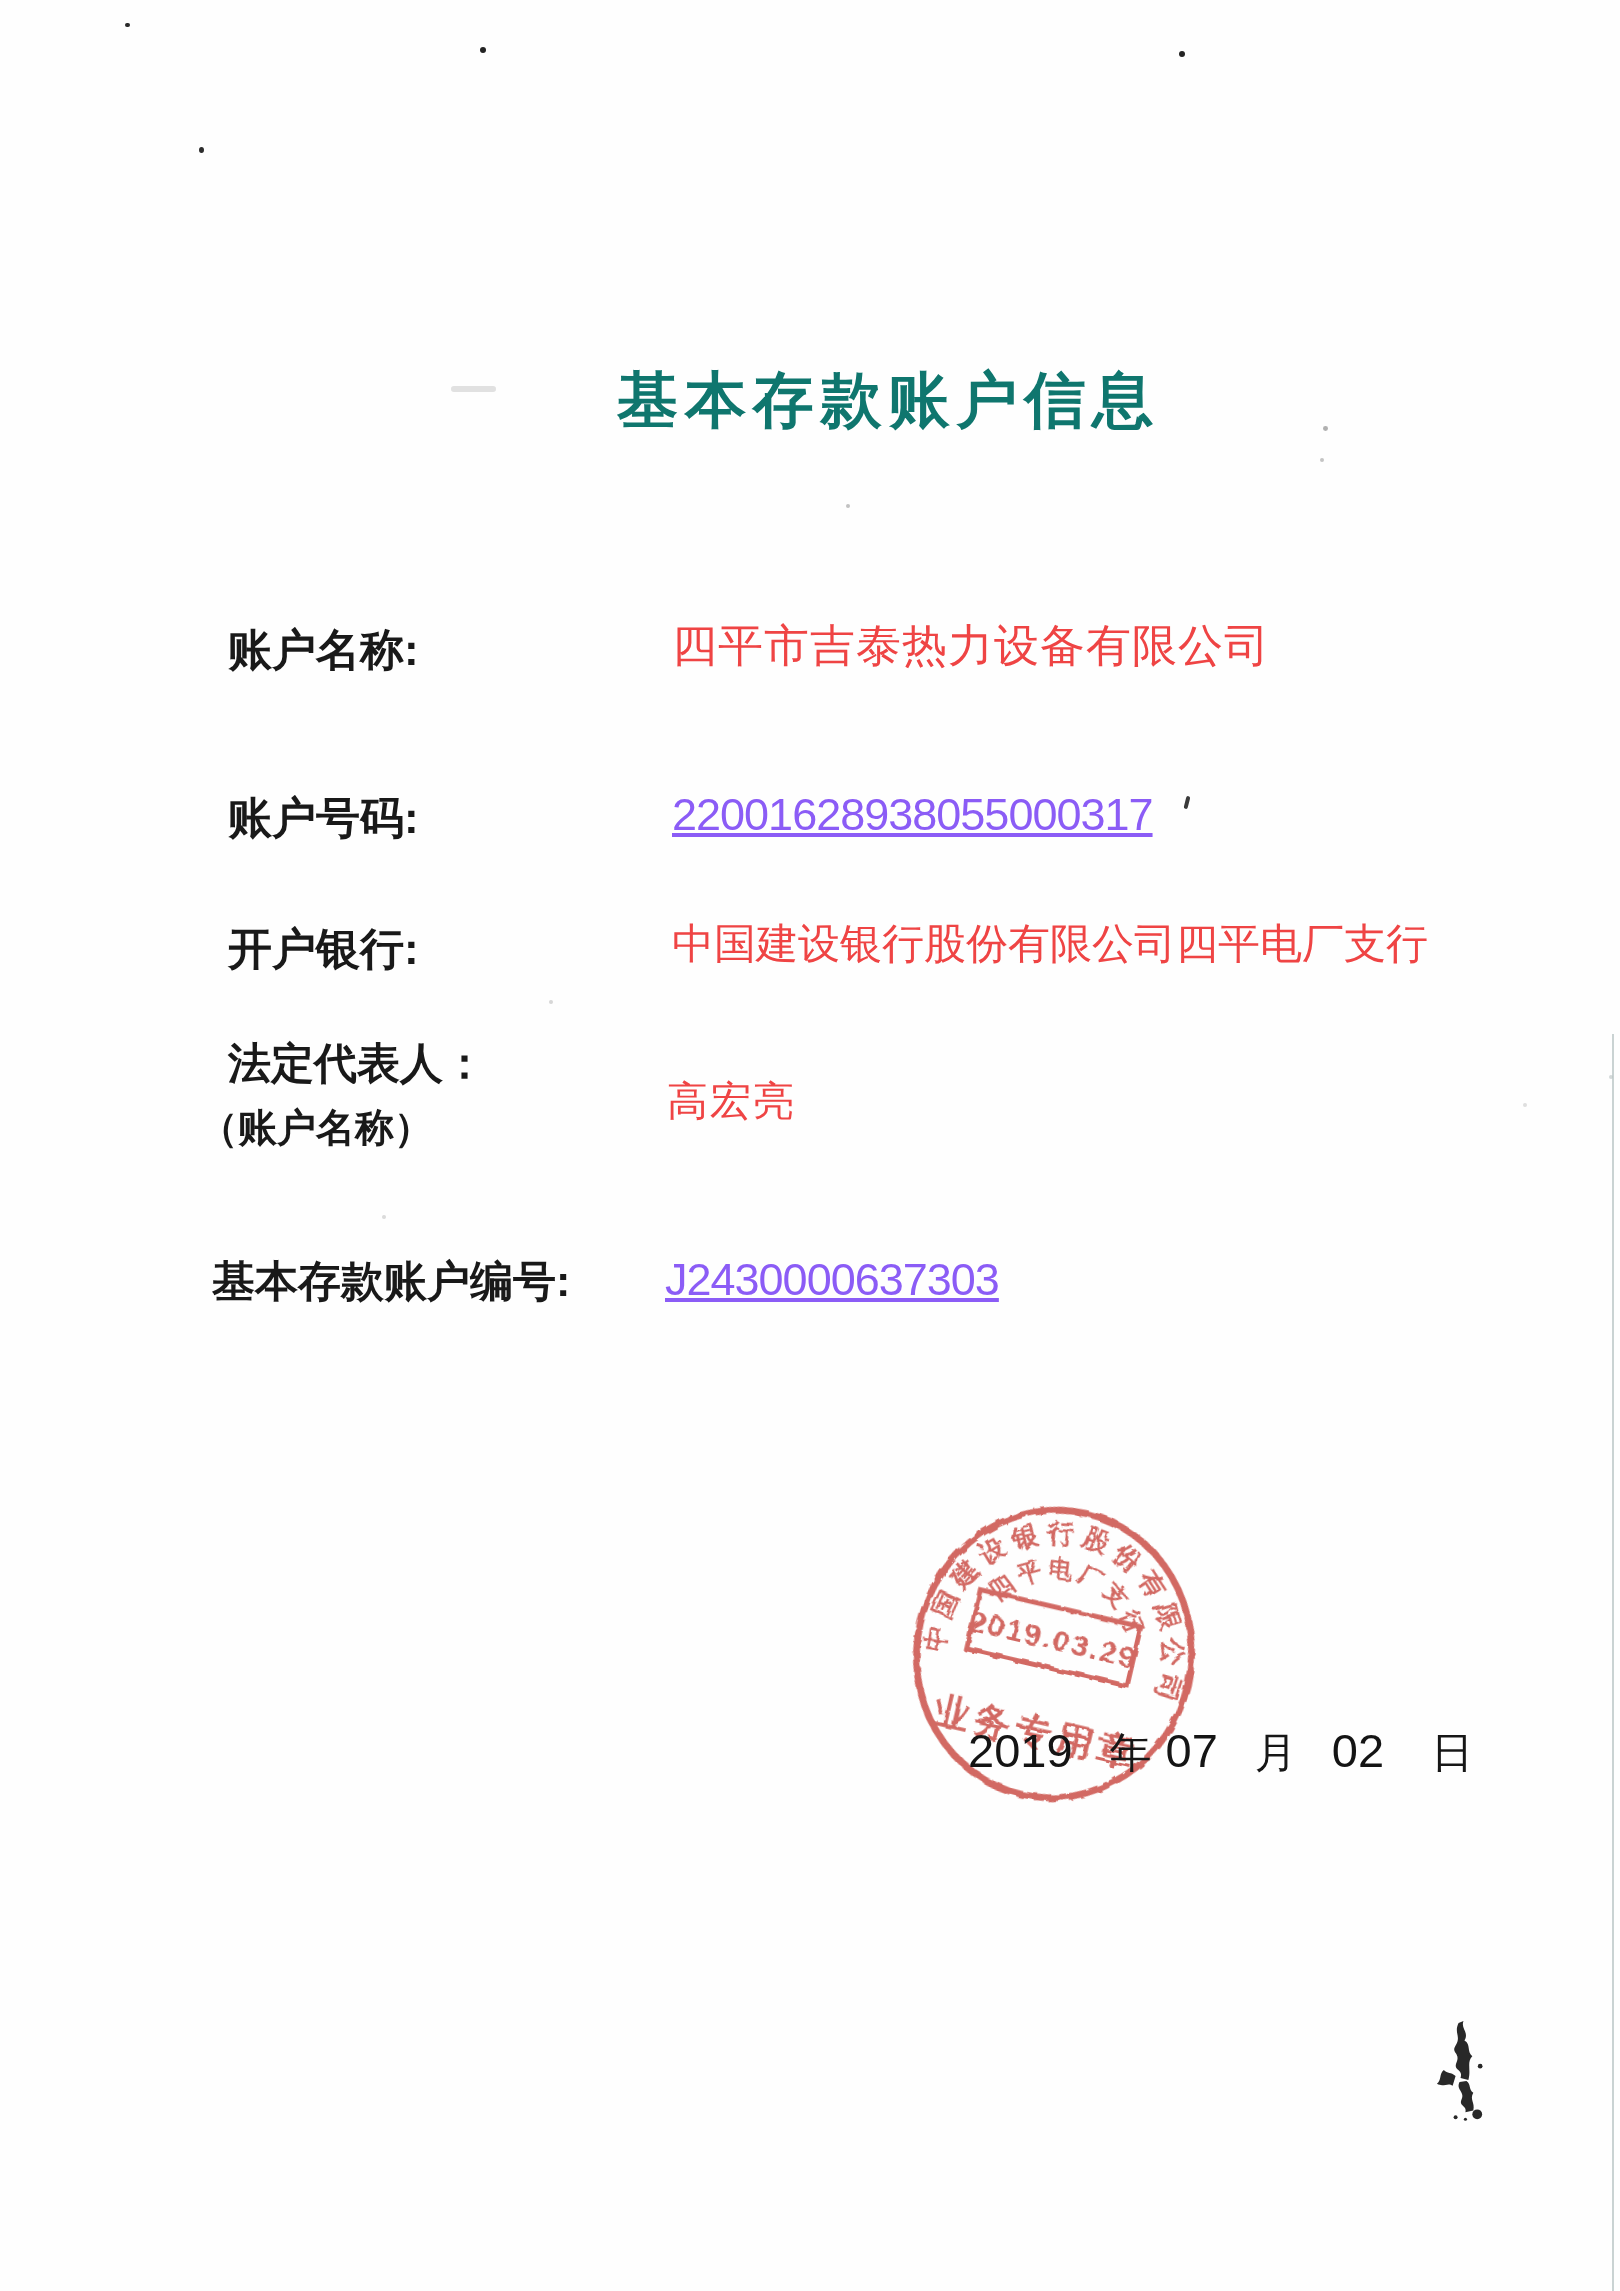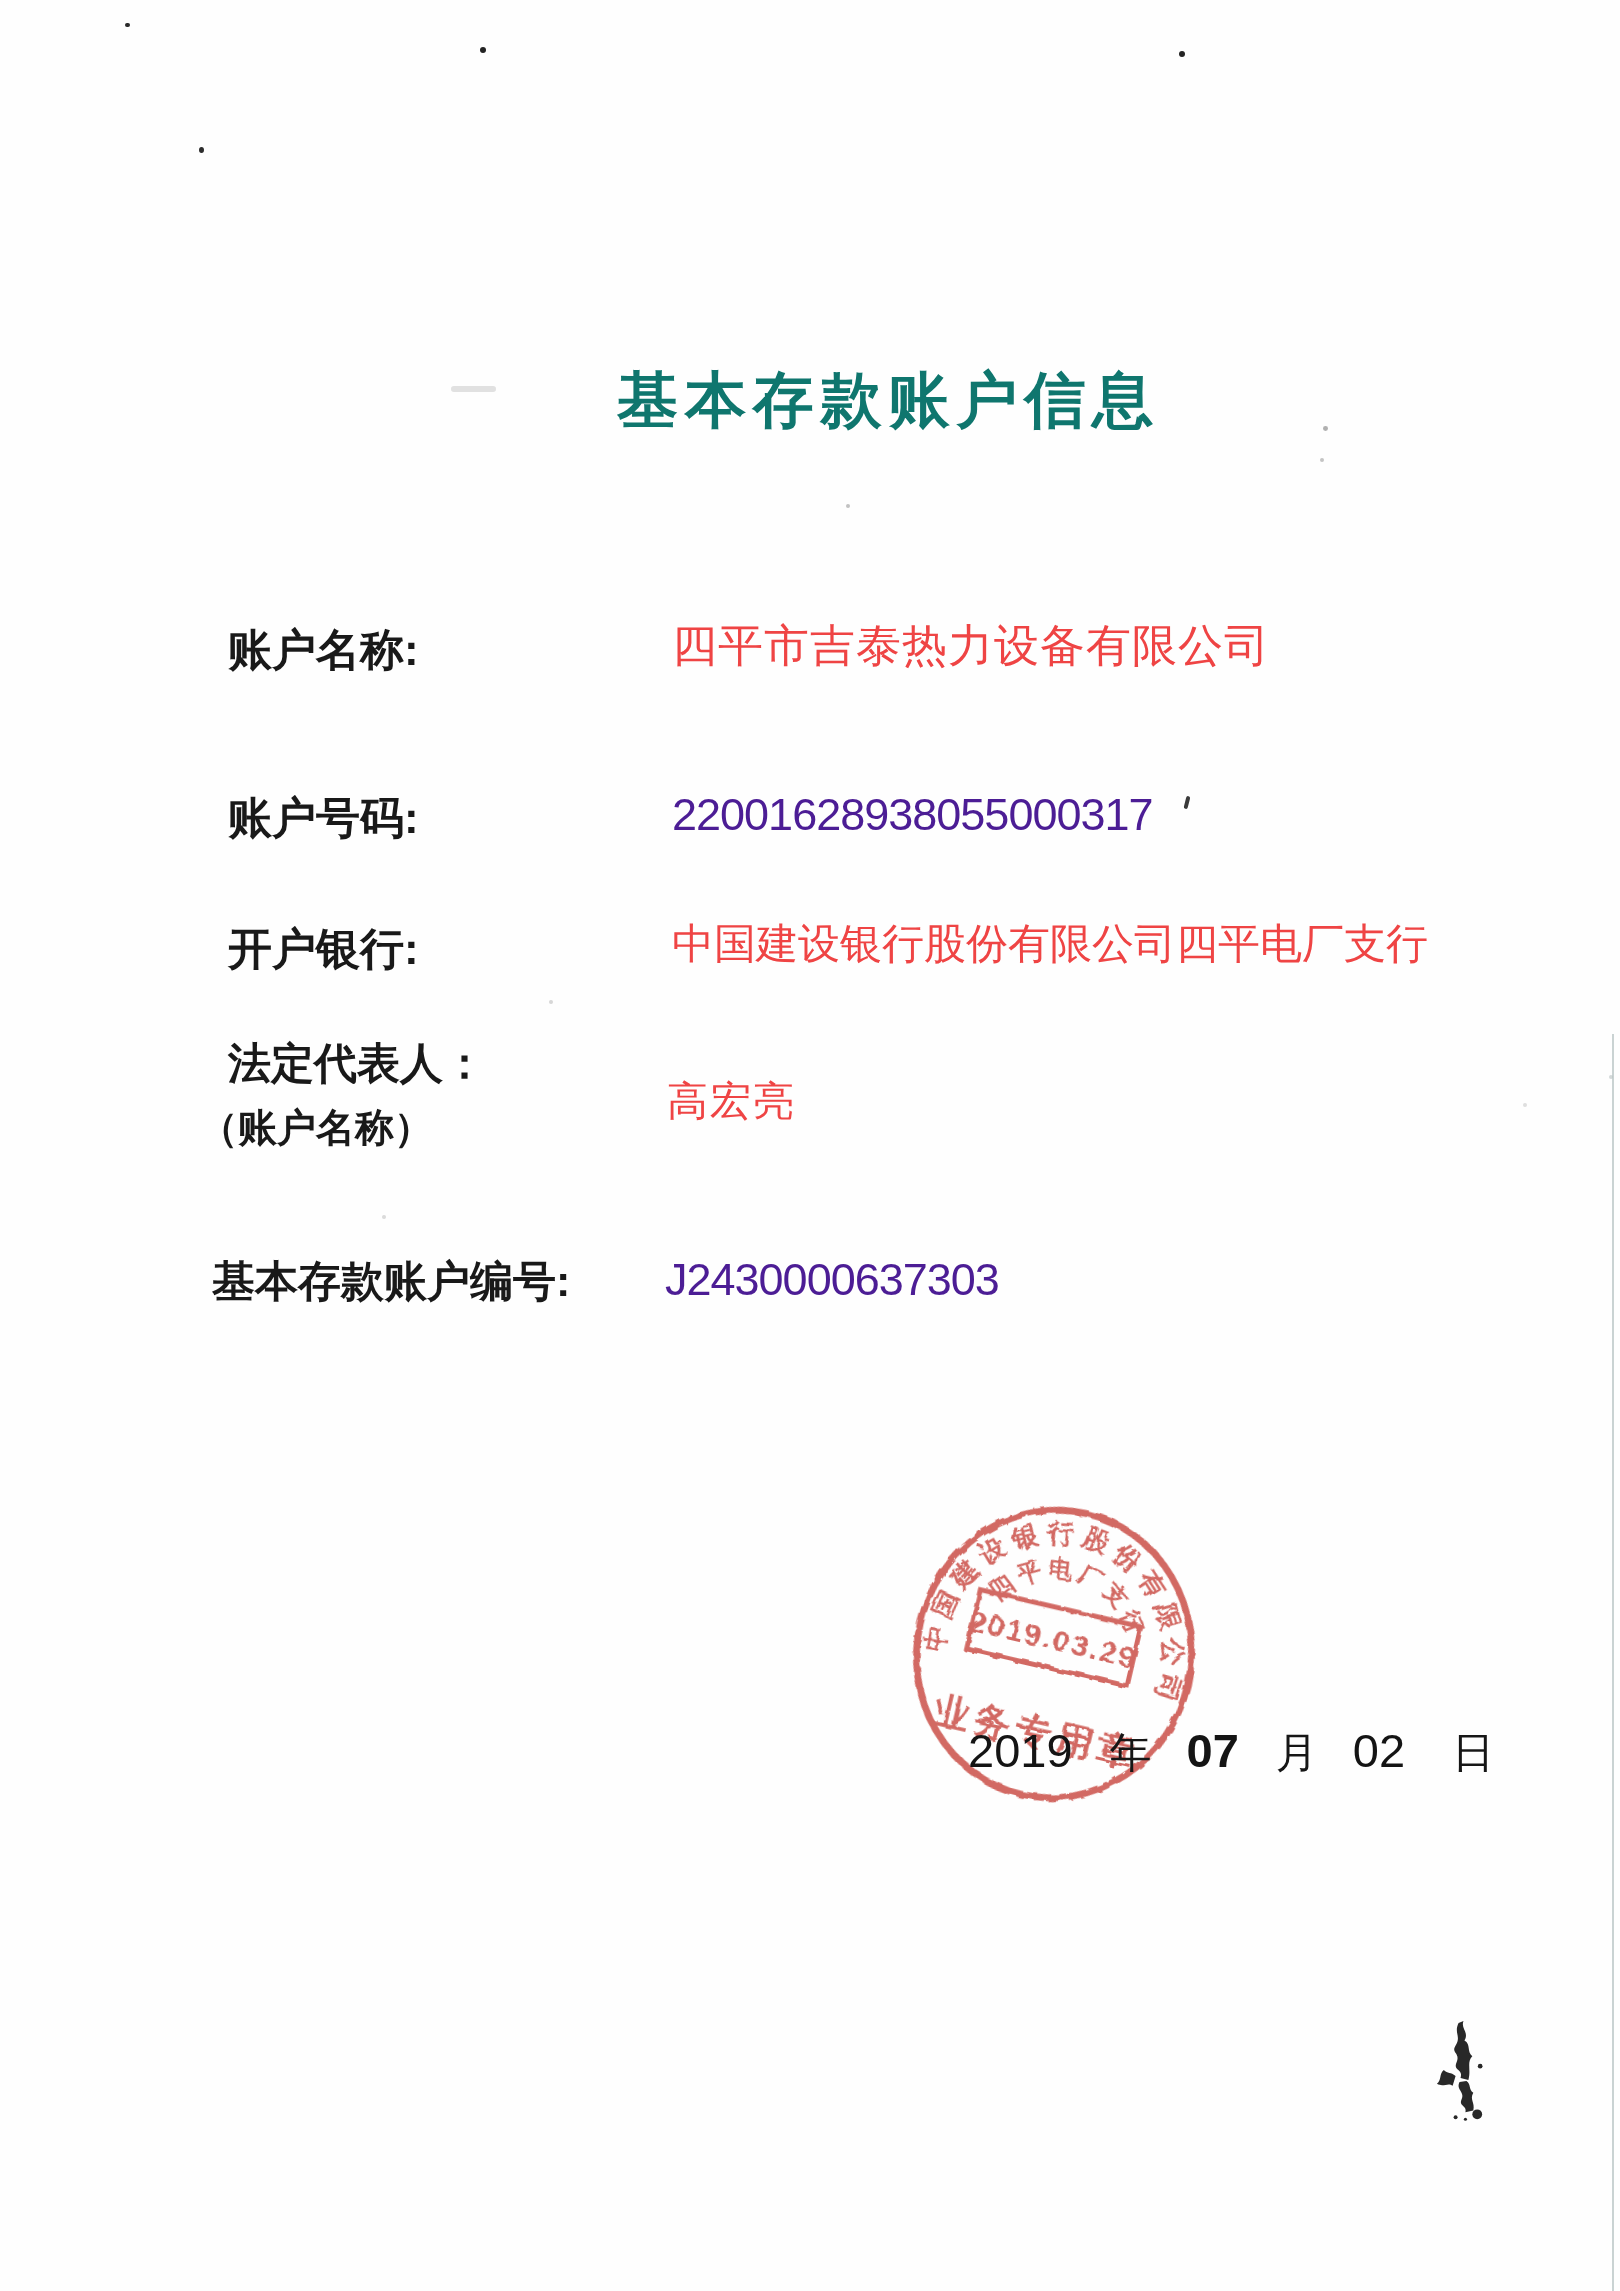--- a/index.html
+++ b/index.html
@@ -31,21 +31,22 @@
     font-family:"Liberation Serif", serif;
     font-weight:400;
     font-size:44px;
     color:#ef4444;
     z-index:2;
   }
   .num{
     font-family:"Liberation Sans", sans-serif;
     font-size:45px;
     letter-spacing:-1px;
-    color:#4c1d95;
+    color:#8b5cf6;
+    text-decoration:underline;
   }
   .date-line{
     display:flex;
     align-items:baseline;
     z-index:3;
   }
   .date-line .d{font-family:"Liberation Sans", sans-serif;font-size:47px;color:#141414;}
   .date-line .u{font-family:"Liberation Serif", serif;font-size:42px;color:#161616;}
   .stamp-svg{z-index:1;overflow:visible;}
   .speck{position:absolute;border-radius:50%;z-index:2;}
@@ -102,21 +103,21 @@
     </text>
     <rect x="62" y="110" width="168" height="62" fill="none" stroke="#c94a42" stroke-width="5"></rect>
     <text x="146" y="153" text-anchor="middle" font-size="31" font-weight="bold" letter-spacing="2">2019.03.29</text>
     <text x="150" y="252" text-anchor="middle" font-size="38" font-weight="bold" letter-spacing="5">业务专用章</text>
   </g>
 </svg>
 
 <div class="abs date-line" style="left:968px;top:1727px;gap:0;">
   <span class="d">2019</span>
   <span class="u" style="margin-left:37px;">年</span>
-  <span class="d" style="margin-left:35px;font-weight:bold;">07</span>
+  <span class="d" style="margin-left:14px;">07</span>
   <span class="u" style="margin-left:37px;">月</span>
   <span class="d" style="margin-left:35px;">02</span>
   <span class="u" style="margin-left:47px;">日</span>
 </div>
 
 <svg class="abs" style="left:1426px;top:2019px;z-index:2;" width="71" height="113" viewBox="0 0 72 115">
   <g fill="#161616" opacity="0.92">
     <path d="M33 4 C28 14 36 18 30 27 C25 35 35 34 31 44 C27 53 38 50 35 60 L43 62 C46 52 41 44 47 38 C41 33 46 26 39 22 C44 13 35 10 38 2 Z"></path>
     <path d="M18 52 C13 56 16 62 11 66 C18 70 22 64 27 68 L30 58 C25 54 22 56 18 52 Z"></path>
     <path d="M34 64 C30 72 40 74 36 82 C33 89 42 88 40 95 L48 93 C50 85 44 82 48 75 C43 72 46 66 41 63 Z"></path>

